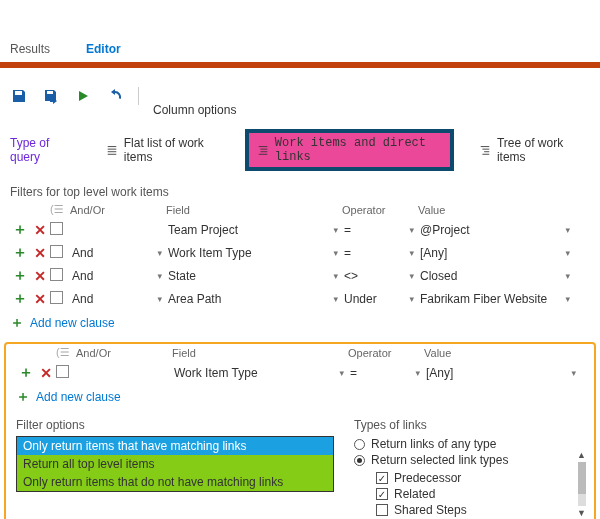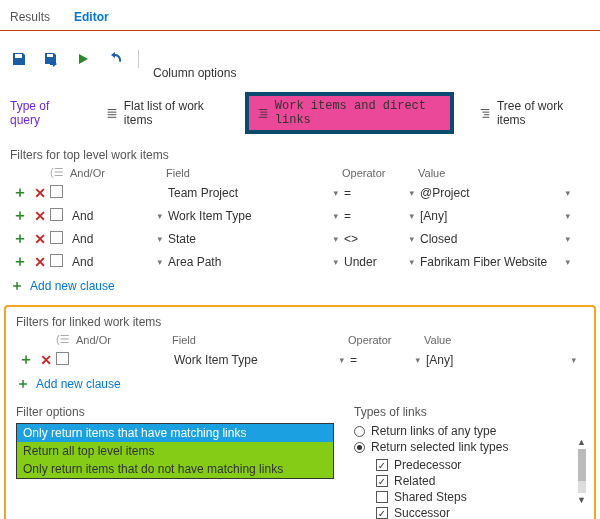--- a/index.html
+++ b/index.html
@@ -6,23 +6,24 @@
   body {
     margin: 0;
     font-family: "Segoe UI", Arial, sans-serif;
     font-size: 12px;
     color: #333;
     background: #fff;
     width: 600px;
   }
   .tabs {
     display: flex;
-    border-bottom: 1px solid #c2410c;
+    border-bottom: 6px solid #c2410c;
     padding: 6px 8px 0 8px;
-    gap: 20px;
+    gap: 32px;
+    margin-top: 32px;
   }
   .tab { color: #555; padding: 4px 2px 6px 2px; cursor: pointer; }
   .tab.active { color: #0078d4; font-weight: 600; }
   .toolbar {
     display: flex;
     align-items: center;
     padding: 6px 10px;
     gap: 14px;
   }
   .toolbar .icon-btn { width: 18px; height: 18px; display: flex; align-items: center; justify-content: center; cursor: pointer; }
@@ -262,21 +263,20 @@
         <span class="dd-caret">▾</span>
       </div>
     </div>
 </div>
 <div class="add-clause-row">
   <span class="plus">＋</span>
   <span>Add new clause</span>
 </div>
 
 <div class="linked-section">
-  <div class="section-label">Filters for linked work items</div>
   <div class="filter-grid">
     <div class="filter-header">
       <span></span>
         <span></span>
       <span class="group-icon">(☰</span>
       <span class="col-andor">And/Or</span>
       <span></span>
       <span class="col-field">Field</span>
       <span></span>
       <span class="col-op">Operator</span>

